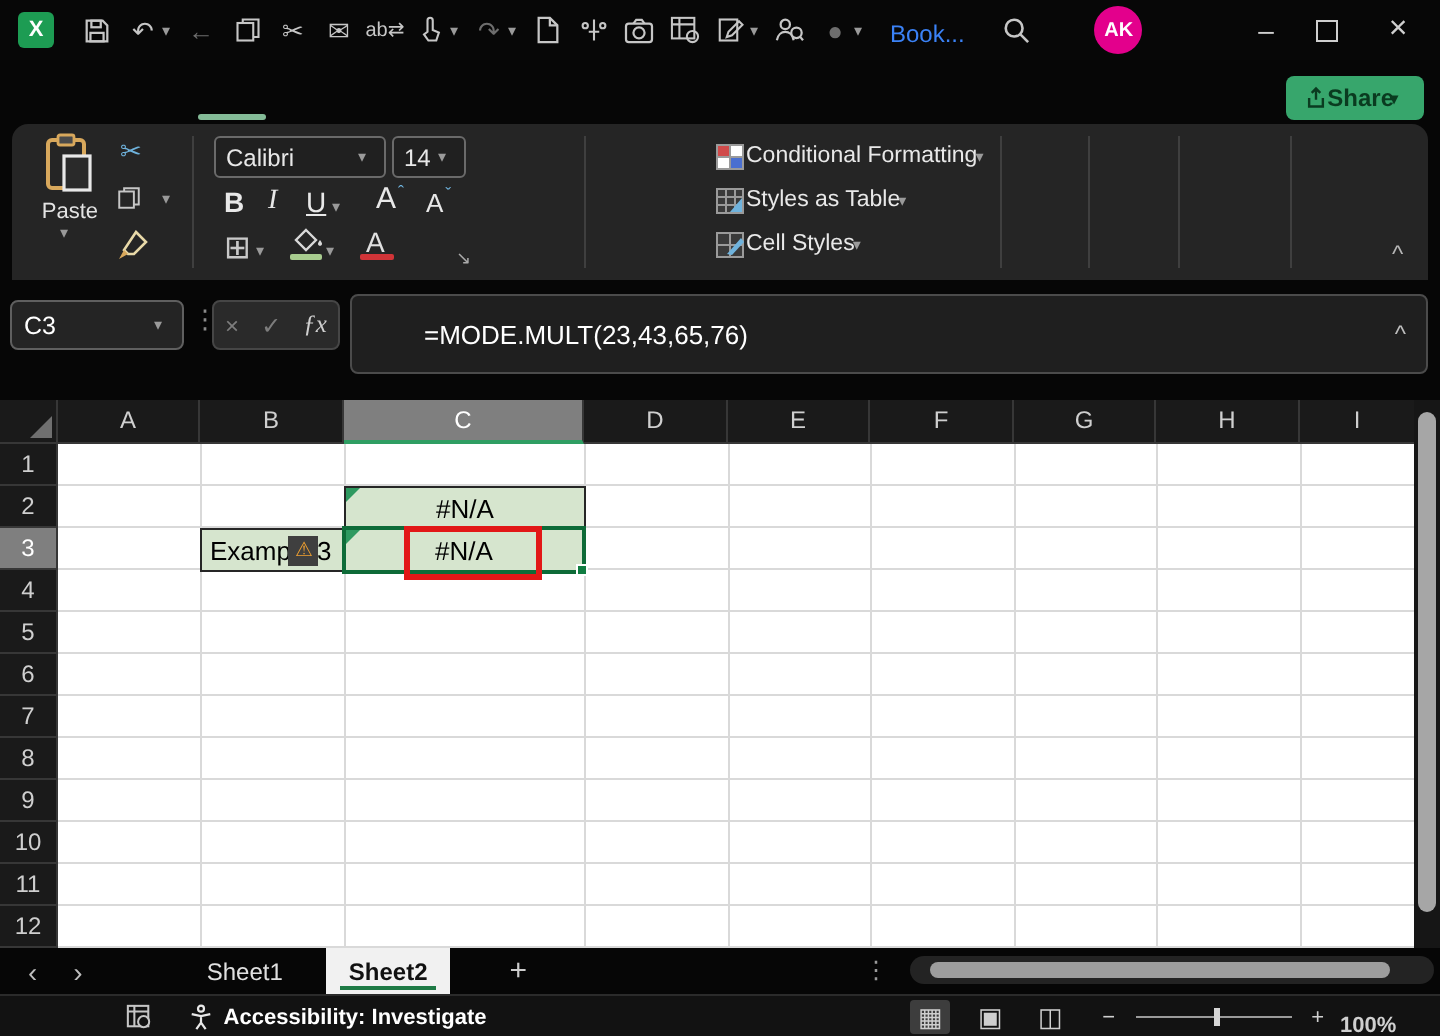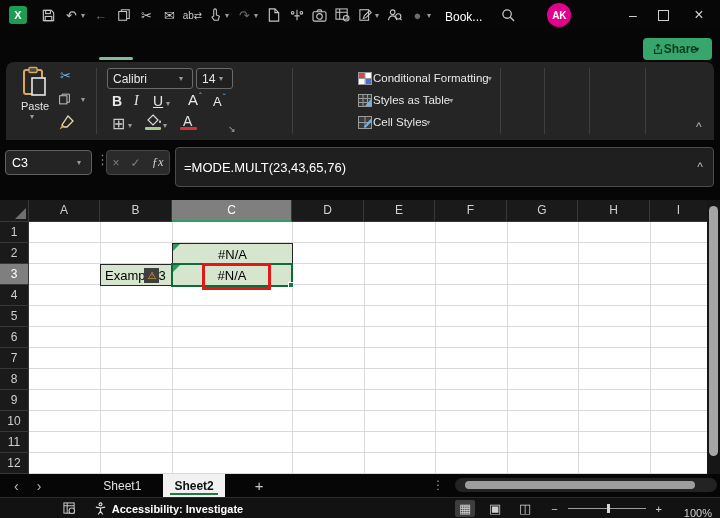--- a/index.html
+++ b/index.html
@@ -6,21 +6,21 @@
   .app{position:relative;width:720px;height:518px;background:#060606;overflow:hidden;
        font-family:"Liberation Sans",sans-serif;color:#ddd;-webkit-font-smoothing:antialiased;}
   
   .titlebar{position:absolute;top:0;left:0;right:0;height:30px;display:flex;align-items:center;background:#070707;}
   .tb-logo{width:18px;height:18px;margin-left:9px;background:#1d9c53;border-radius:3px;color:#fff;
            font-size:11px;font-weight:bold;display:flex;align-items:center;justify-content:center;}
   .ti{min-width:23px;text-align:center;font-size:13px;color:#c6c6c6;display:flex;align-items:center;justify-content:center;}
   .ti svg{display:block;}
   .dim{color:#6d6d6d;}
   .chev{font-size:8px;color:#9a9a9a;margin-left:-2px;min-width:8px;}
-  .tb-title{font-size:12px;color:#ffffff;margin:3px 6px 0 10px;white-space:nowrap;}
+  .tb-title{font-size:12px;color:#3b82f6;margin:3px 6px 0 10px;white-space:nowrap;}
   .avatar{width:24px;height:24px;border-radius:50%;background:#e3008c;color:#fff;font-size:10px;font-weight:bold;
           display:flex;align-items:center;justify-content:center;margin-left:28px;}
   .win{width:30px;text-align:center;font-size:14px;color:#cfcfcf;display:flex;align-items:center;justify-content:center;height:30px;}
   .maxbox{display:inline-block;width:9px;height:9px;border:1px solid #cfcfcf;}
   .replace-glyph{font-size:10px;letter-spacing:0;}
   
   .tabrow{position:absolute;top:30px;left:0;right:0;height:32px;background:#060606;}
   .tab-indicator{position:absolute;left:99px;top:27px;width:34px;height:3px;background:#84bb97;border-radius:2px;}
   .share-btn{position:absolute;right:8px;top:8px;height:22px;background:#37a66c;color:#0a3b20;border-radius:4px;
              display:flex;align-items:center;padding:0 9px;font-size:12px;font-weight:bold;}
@@ -48,21 +48,21 @@
   
   .namebox{position:absolute;left:5px;top:150px;width:87px;height:25px;background:#242424;border:1px solid #5f5f5f;
            border-radius:4px;display:flex;align-items:center;font-size:12.5px;color:#fff;padding:0 6px;box-sizing:border-box;}
   .namebox .chev{margin-left:auto;}
   .fdots{position:absolute;left:96px;top:152px;color:#8a8a8a;font-size:13px;}
   .fxbox{position:absolute;left:106px;top:150px;width:64px;height:25px;background:#2a2a2a;border:1px solid #464646;
          border-radius:4px;display:flex;align-items:center;justify-content:space-around;box-sizing:border-box;}
   .fxbox .fb{font-size:12px;color:#7d7d7d;}
   .fxbox .fx{font-size:12.5px;color:#cfcfcf;font-style:italic;font-family:"Liberation Serif",serif;}
   .fml{position:absolute;left:175px;top:147px;width:539px;height:40px;background:#1f1f1f;border:1px solid #4b4b4b;
-       border-radius:4px;box-sizing:border-box;display:flex;align-items:center;}
+       border-radius:4px;box-sizing:border-box;display:flex;align-items:center;padding-left:28px;}
   .fml-text{font-size:13px;color:#fff;padding-left:8px;flex:1;}
   .fml .chev-up{font-size:12px;color:#bdbdbd;margin-right:10px;}
   
   .colheaders{position:absolute;top:200px;left:0;width:707px;height:22px;display:flex;background:#1a1a1a;}
   .ch{box-sizing:border-box;border-right:1px solid #373737;border-bottom:1px solid #373737;color:#cfcfcf;
       font-size:12px;text-align:center;line-height:21px;}
   .ch.sel{background:#7f7f7f;color:#fff;border-bottom:2px solid #2f9e63;line-height:20px;}
   .corner{position:relative;background:#1a1a1a;}
   .corner-tri{position:absolute;right:2px;bottom:2px;width:0;height:0;border-left:11px solid transparent;border-bottom:11px solid #6f6f6f;}
   .rowheaders{position:absolute;top:222px;left:0;width:29px;}
@@ -99,21 +99,21 @@
              display:flex;align-items:center;font-size:11px;color:#cfcfcf;}
   .ready{margin-left:9px;margin-top:28px;}
   .sb-ico{margin-left:22px;display:flex;align-items:center;}
   .acc-label{font-weight:bold;color:#fff;margin-left:5px;}
   .views{margin-left:auto;display:flex;align-items:center;gap:10px;}
   .view-ico{font-size:13px;color:#cfcfcf;width:20px;height:17px;display:flex;align-items:center;justify-content:center;}
   .view-ico.active{background:#3d3d3d;border-radius:2px;}
   .zoomctl{display:flex;align-items:center;margin-left:16px;}
   .zslider{position:relative;width:78px;height:1px;background:#9a9a9a;margin:0 10px;}
   .zthumb{position:absolute;left:50%;top:-4px;width:3px;height:9px;background:#d6d6d6;}
-  .zpct{width:42px;text-align:right;margin:8px 8px 0 8px;}
+  .zpct{width:42px;text-align:left;margin:8px 8px 0 8px;font-weight:bold;}
 </style>
 </head>
 <body>
 
 <div class="app">
 
   <div class="titlebar">
     <div class="tb-logo">X</div>
     <span class="ti" style="margin-left:10px;">
       <svg width="15" height="15" viewBox="0 0 16 16" fill="none" stroke="#c6c6c6" stroke-width="1.2">

